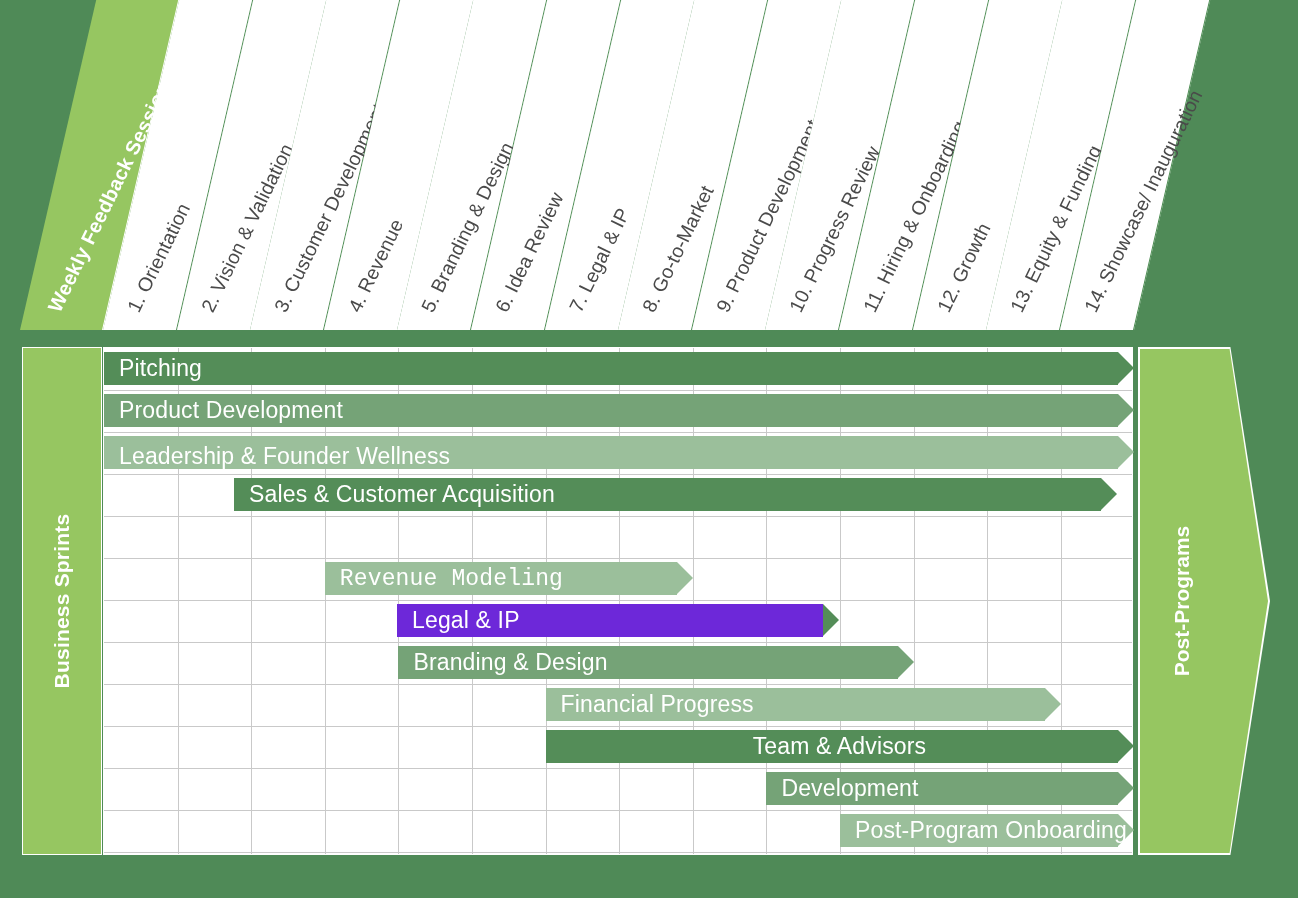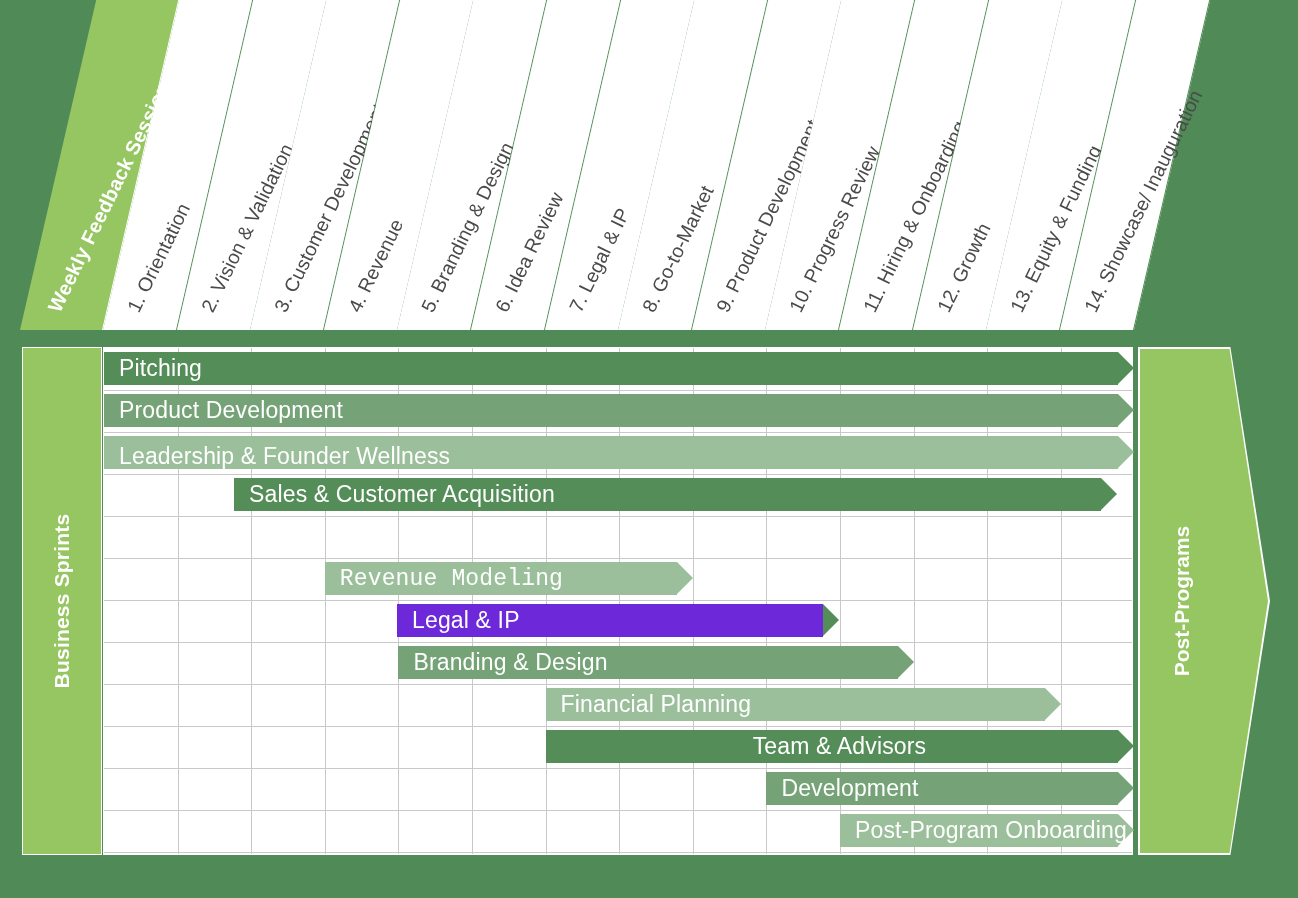--- a/index.html
+++ b/index.html
@@ -216,21 +216,21 @@
       <div class="bar" style="left: 220.8px; width: 352px; top: 214.409px; background: rgb(155, 191, 155); color: rgb(155, 191, 155); font-family: Liberation Mono, monospace;">
         <span style="color: rgb(255, 255, 255);">Revenue Modeling</span>
       </div>
       <div class="bar" style="left: 293px; width: 425.6px; top: 256.393px; background: #6d28d9; color: rgb(84, 141, 88);">
         <span style="color: rgb(255, 255, 255);">Legal &amp; IP</span>
       </div>
       <div class="bar" style="left: 294.4px; width: 499.2px; top: 298.376px; background: rgb(117, 163, 119); color: rgb(117, 163, 119);">
         <span style="color: rgb(255, 255, 255);">Branding &amp; Design</span>
       </div>
       <div class="bar" style="left: 441.6px; width: 499.2px; top: 340.36px; background: rgb(155, 191, 155); color: rgb(155, 191, 155);">
-        <span style="color: rgb(255, 255, 255);">Financial Planning</span>
+        <span style="color: rgb(255, 255, 255);">Financial Progress</span>
       </div>
       <div class="bar" style="left: 441.6px; width: 572.8px; top: 382.343px; background: rgb(84, 141, 88); color: rgb(84, 141, 88); justify-content: center;">
         <span style="color: rgb(255, 255, 255);">Team &amp; Advisors</span>
       </div>
       <div class="bar" style="left: 662.4px; width: 352px; top: 424.326px; background: rgb(117, 163, 119); color: rgb(117, 163, 119);">
         <span style="color: rgb(255, 255, 255);">Development</span>
       </div>
       <div class="bar" style="left: 736px; width: 278.4px; top: 466.31px; background: rgb(155, 191, 155); color: rgb(155, 191, 155);">
         <span style="color: rgb(255, 255, 255);">Post-Program Onboarding</span>
       </div>

